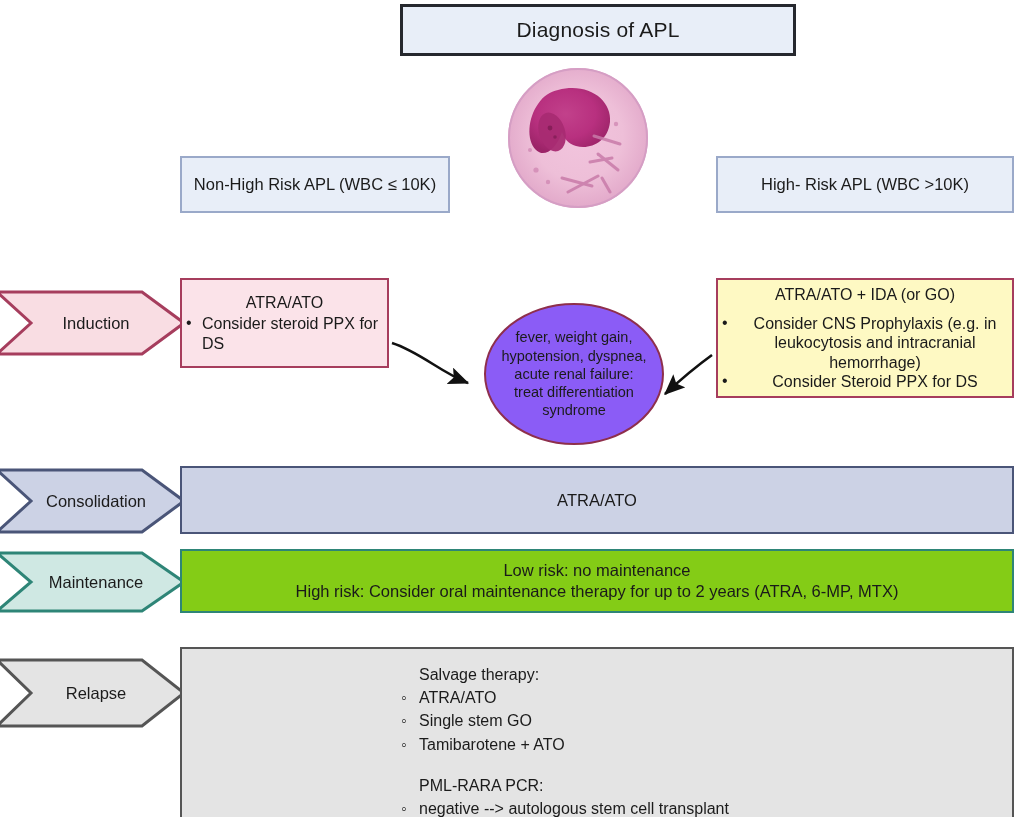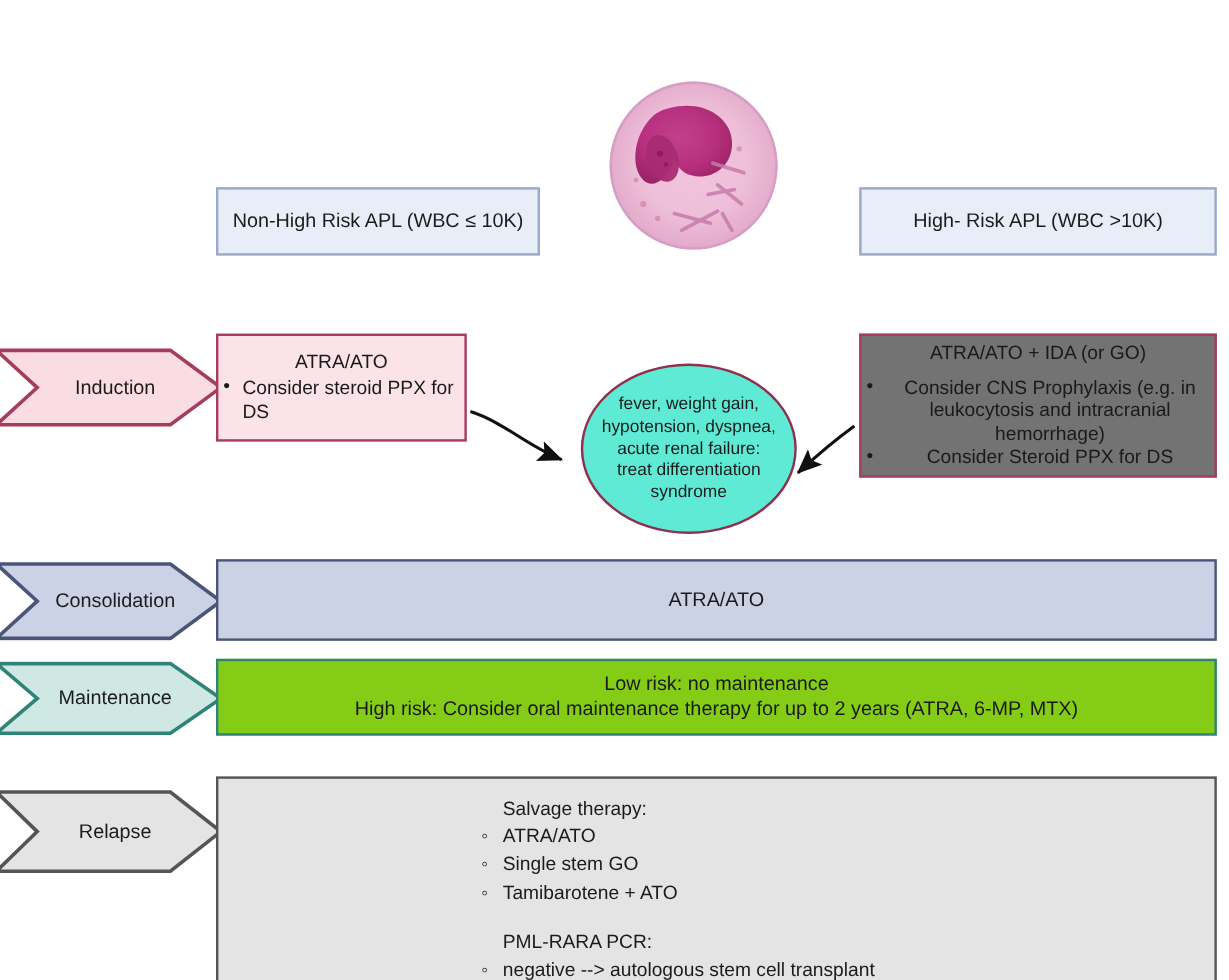--- a/index.html
+++ b/index.html
@@ -81,26 +81,26 @@
     text-align: center;
   }
 
   #box-induction-left {
     left: 180px; top: 278px; width: 209px; height: 90px;
     background: #fbe3e9; border: 2px solid #a63d5d;
     font-size: 16px; line-height: 1.22;
   }
   #box-induction-right {
     left: 716px; top: 278px; width: 298px; height: 120px;
-    background: #737373; border: 2px solid #a63d5d;
+    background: #fef9c3; border: 2px solid #a63d5d;
     font-size: 16px; line-height: 1.2;
   }
   #ds-circle {
     left: 484px; top: 303px; width: 180px; height: 142px;
-    background: #5eead4; border: 2px solid #8e2f4c;
+    background: #8b5cf6; border: 2px solid #8e2f4c;
     border-radius: 50%;
     display: flex; align-items: center; justify-content: center;
     text-align: center; font-size: 14.5px; line-height: 1.26; color: #1b1b1b;
     padding: 0 14px;
   }
   #box-consolidation {
     left: 180px; top: 466px; width: 834px; height: 68px;
     background: #ccd2e5; border: 2px solid #4a5578;
     font-size: 16.5px;
   }
@@ -146,20 +146,23 @@
   .ind-title { font-size: 16px; }
 
   
   #arrows { left: 0; top: 0; width: 1024px; height: 817px; pointer-events: none; }
 </style>
 </head>
 <body>
 
 <div id="canvas">
 
+  <div class="abs" id="diagnosis-box">
+    <span class="txt">Diagnosis of APL</span>
+  </div>
 
   <div class="abs" id="cell-image">
     <svg width="144" height="144" viewBox="0 0 144 144" aria-hidden="true">
       <defs>
         <radialGradient id="cyto" cx="50%" cy="48%" r="58%">
           <stop offset="0%" stop-color="#f2c4dd"></stop>
           <stop offset="55%" stop-color="#eebfd8"></stop>
           <stop offset="100%" stop-color="#dfa3c6"></stop>
         </radialGradient>
         <radialGradient id="nuc" cx="45%" cy="40%" r="62%">

